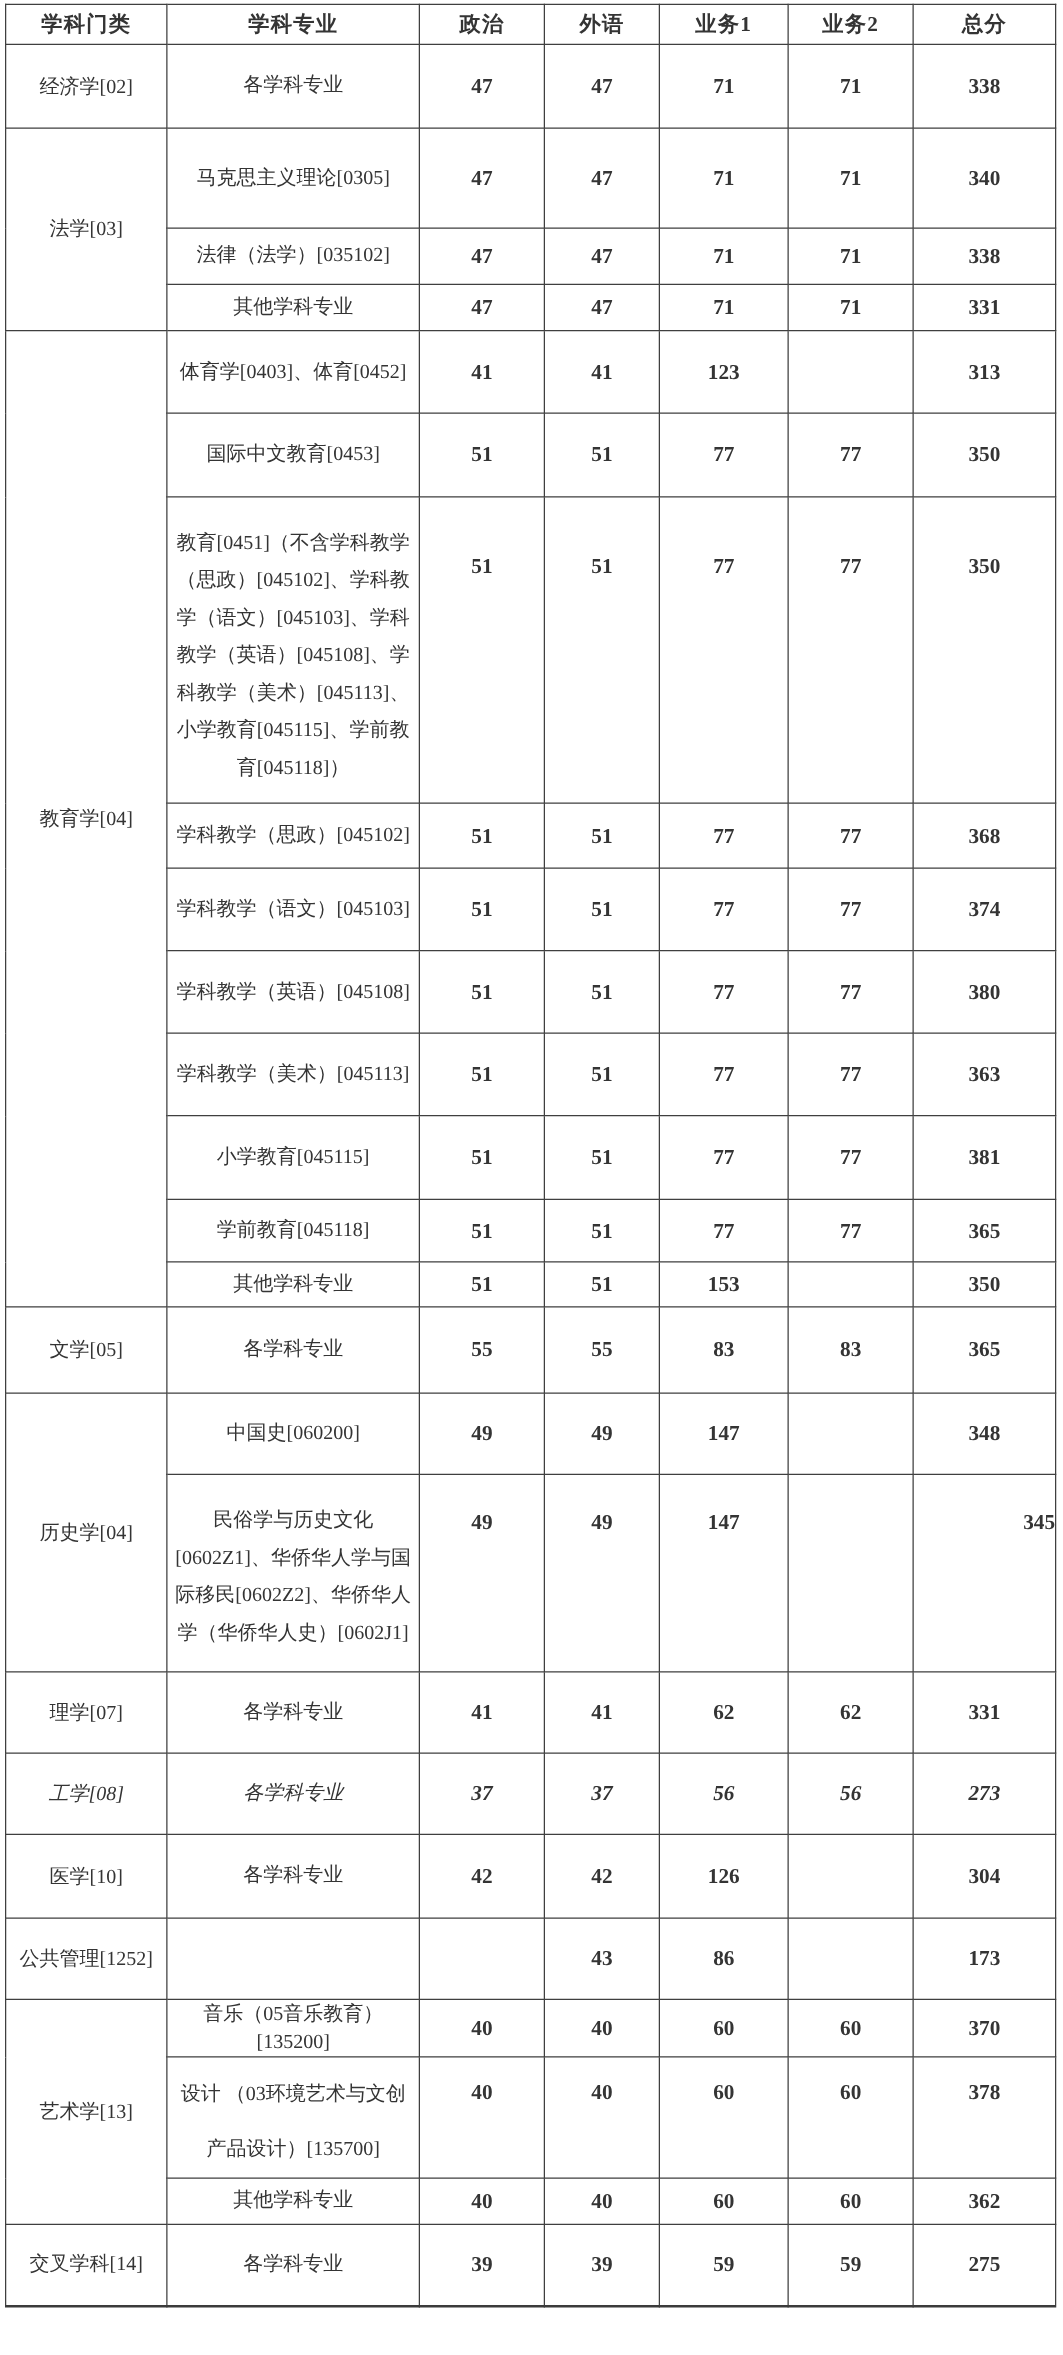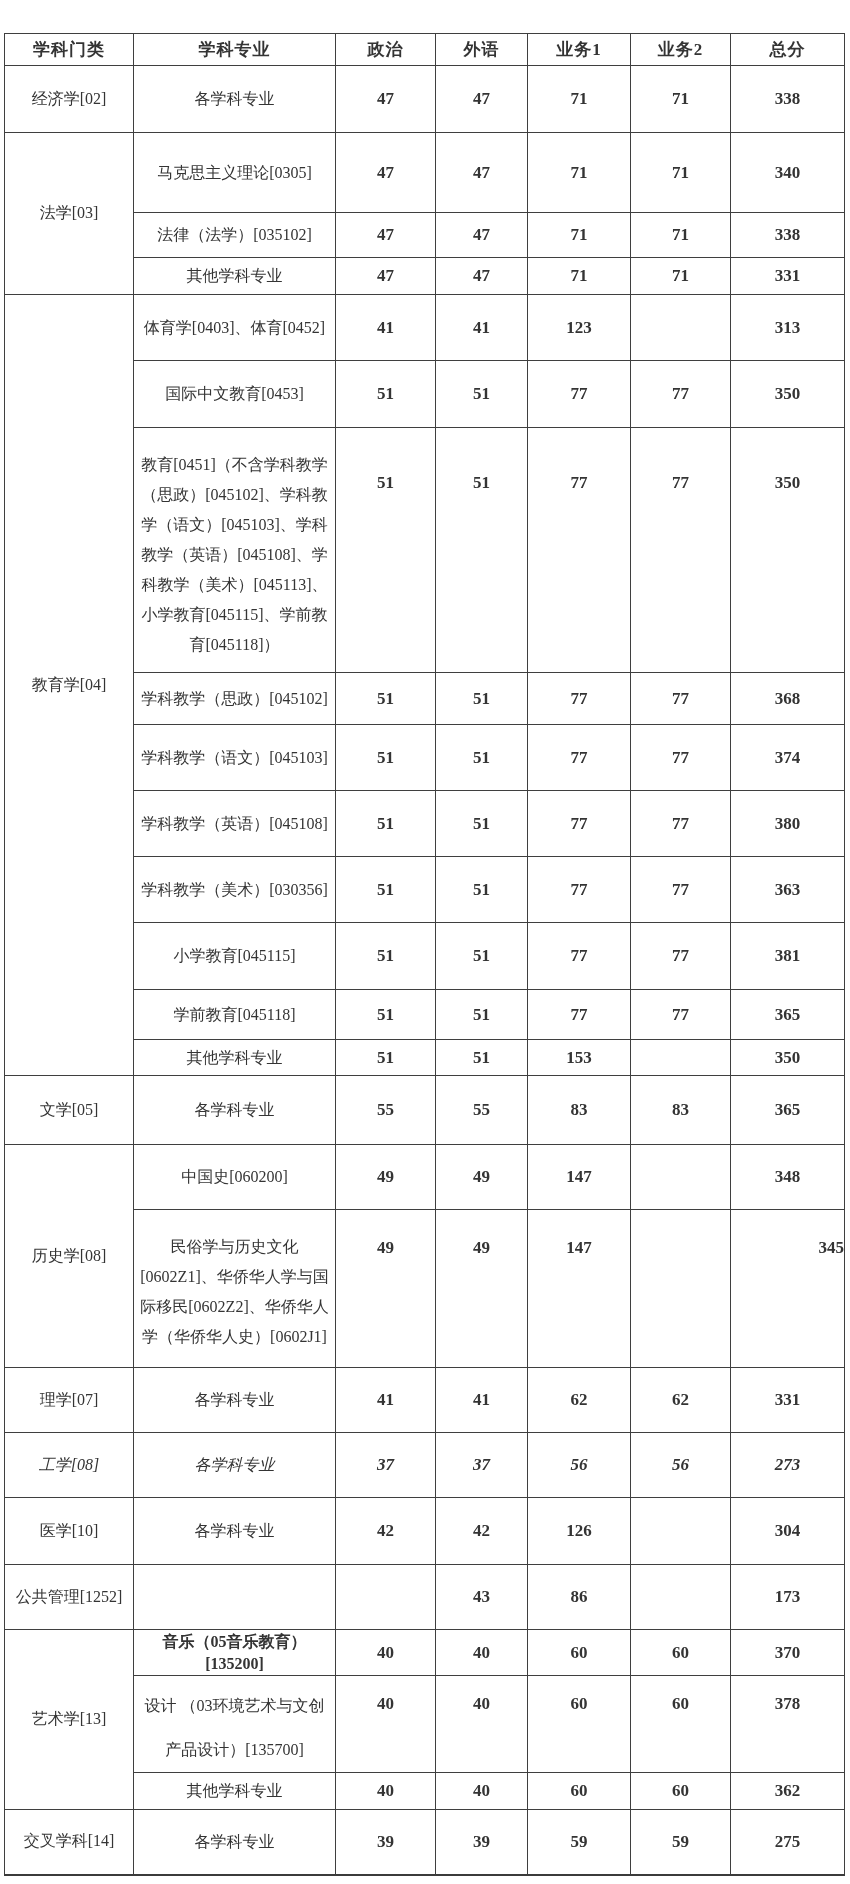--- a/index.html
+++ b/index.html
@@ -9,21 +9,20 @@
   }
   body {
     width: 850px;
     height: 1884px;
     font-family: "Liberation Serif", "DejaVu Serif", serif;
     color: #343434;
     overflow: hidden;
   }
   .page {
     padding: 3px 0 0 4px;
-    margin-top: 30px;
   }
   table.score-table {
     border-collapse: collapse;
     table-layout: fixed;
     width: 840px;
     border-bottom: 2px solid #3b3b3b;
   }
   .score-table th, .score-table td {
     border: 1px solid #3f3f3f;
     padding: 0;
@@ -162,21 +161,21 @@
         </tr>
         <tr style="height: 66px;">
           <td class="spec">学科教学（英语）[045108]</td>
           <td class="score">51</td>
           <td class="score">51</td>
           <td class="score">77</td>
           <td class="score">77</td>
           <td class="score">380</td>
         </tr>
         <tr style="height: 66px;">
-          <td class="spec">学科教学（美术）[030356]</td>
+          <td class="spec">学科教学（美术）[045113]</td>
           <td class="score">51</td>
           <td class="score">51</td>
           <td class="score">77</td>
           <td class="score">77</td>
           <td class="score">363</td>
         </tr>
         <tr style="height: 67px;">
           <td class="spec">小学教育[045115]</td>
           <td class="score">51</td>
           <td class="score">51</td>
@@ -203,21 +202,21 @@
         <tr style="height: 69px;">
           <td class="cat" rowspan="1">文学[05]</td>
           <td class="spec">各学科专业</td>
           <td class="score">55</td>
           <td class="score">55</td>
           <td class="score">83</td>
           <td class="score">83</td>
           <td class="score">365</td>
         </tr>
         <tr style="height: 65px;">
-          <td class="cat" rowspan="2">历史学[08]</td>
+          <td class="cat" rowspan="2">历史学[04]</td>
           <td class="spec">中国史[060200]</td>
           <td class="score">49</td>
           <td class="score">49</td>
           <td class="score">147</td>
           <td class="score"></td>
           <td class="score">348</td>
         </tr>
         <tr class="va-top" style="height: 158px;">
           <td class="spec" style="padding-top: 22px;">民俗学与历史文化
 [0602Z1]、华侨华人学与国
@@ -260,21 +259,21 @@
           <td class="cat" rowspan="1">公共管理[1252]</td>
           <td class="spec"></td>
           <td class="score"></td>
           <td class="score">43</td>
           <td class="score">86</td>
           <td class="score"></td>
           <td class="score">173</td>
         </tr>
         <tr style="height: 46px;">
           <td class="cat" rowspan="3">艺术学[13]</td>
-          <td class="spec" style="line-height: 22px; font-weight: bold;">音乐（05音乐教育）
+          <td class="spec" style="line-height: 22px;">音乐（05音乐教育）
 [135200]</td>
           <td class="score">40</td>
           <td class="score">40</td>
           <td class="score">60</td>
           <td class="score">60</td>
           <td class="score">370</td>
         </tr>
         <tr class="va-top" style="height: 97px;">
           <td class="spec" style="padding-top: 8px; line-height: 44px;">设计 （03环境艺术与文创
 产品设计）[135700]</td>

